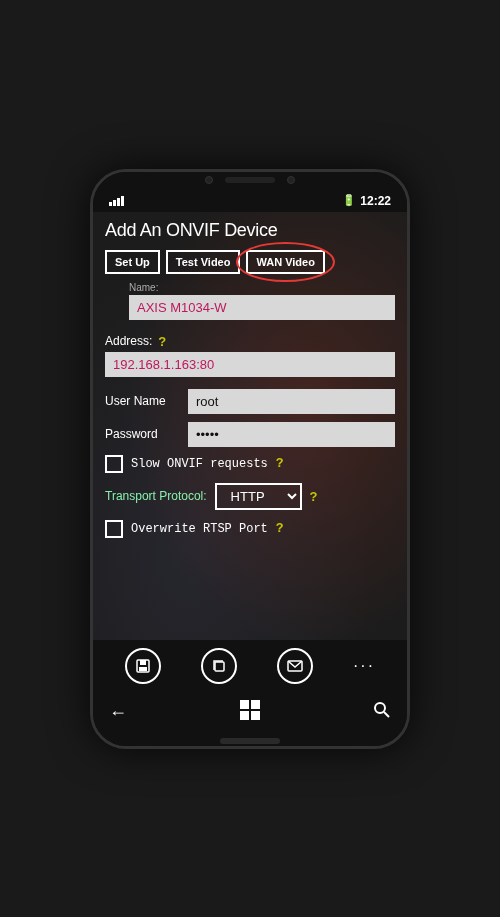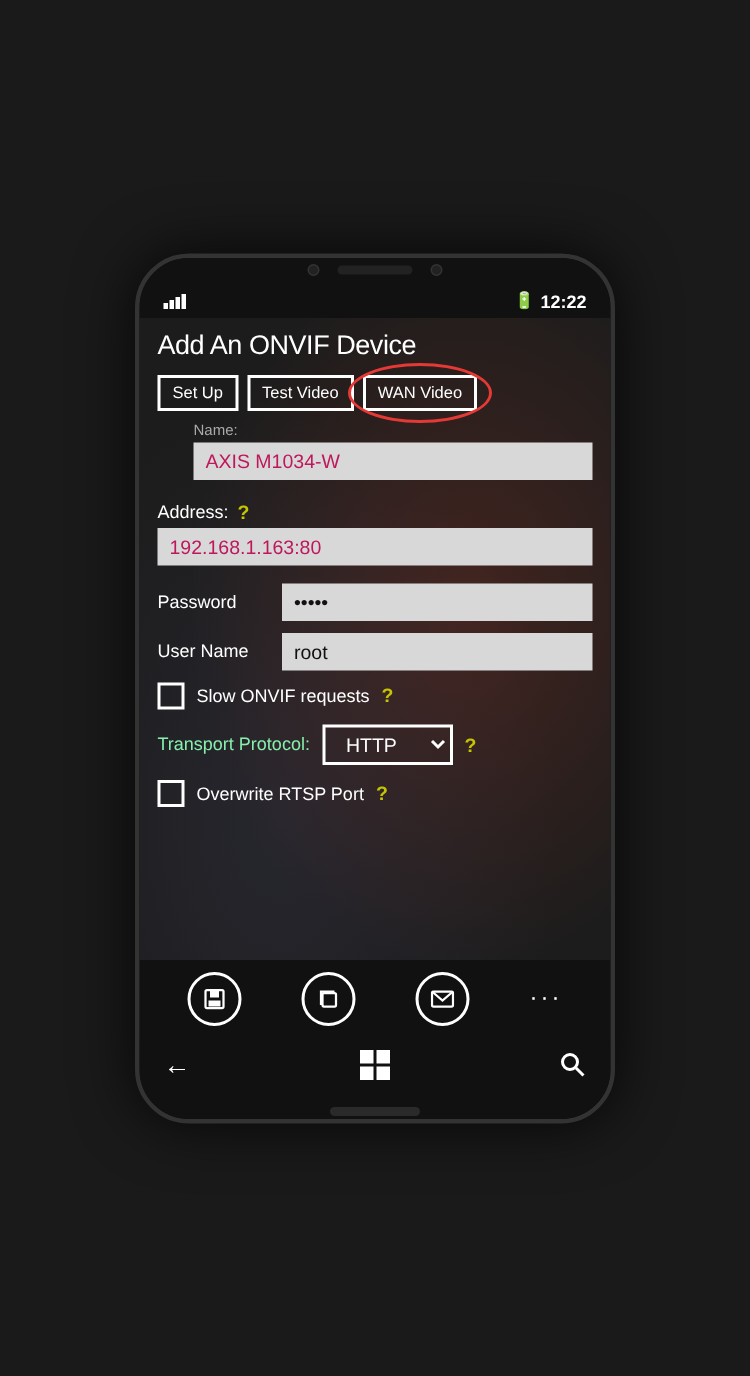--- a/index.html
+++ b/index.html
@@ -110,20 +110,21 @@
 
     .tab-btn {
       border: 2px solid #fff;
       background: transparent;
       color: #fff;
       font-size: 11px;
       padding: 4px 8px;
       cursor: pointer;
       font-family: 'Segoe UI', Arial, sans-serif;
       white-space: nowrap;
+      font-weight: bold;
     }
 
     .tab-btn.active-tab {
       border-color: #fff;
     }
 
     .wan-access-wrapper {
       position: relative;
       display: inline-block;
     }
@@ -193,20 +194,21 @@
       font-size: 13px;
       color: #111;
       outline: none;
     }
 
     .checkbox-row {
       display: flex;
       align-items: center;
       gap: 8px;
       margin-bottom: 10px;
+      font-family: Liberation Mono, monospace;
     }
 
     .checkbox-box {
       width: 18px;
       height: 18px;
       border: 2px solid #fff;
       background: transparent;
       flex-shrink: 0;
       cursor: pointer;
     }
@@ -401,27 +403,27 @@
 
         <div style="margin-bottom:4px;">
           <div class="field-label">
             <span>Address:</span>
             <span class="help-icon">?</span>
           </div>
           <input class="field-input" type="text" value="192.168.1.163:80" style="">
         </div>
 
         <div class="inline-field">
+          <span class="inline-label">User Name</span>
+          <input class="inline-input" type="text" value="root" style="">
+        </div>
+
+        <div class="inline-field">
           <span class="inline-label">Password</span>
           <input class="inline-input" type="password" value="12345" style="">
-        </div>
-
-        <div class="inline-field">
-          <span class="inline-label">User Name</span>
-          <input class="inline-input" type="text" value="root" style="">
         </div>
 
         <div class="checkbox-row">
           <div class="checkbox-box"></div>
           <span class="checkbox-label">Slow ONVIF requests</span>
           <span class="help-icon">?</span>
         </div>
 
         <div class="protocol-row">
           <span class="protocol-label">Transport Protocol:</span>

